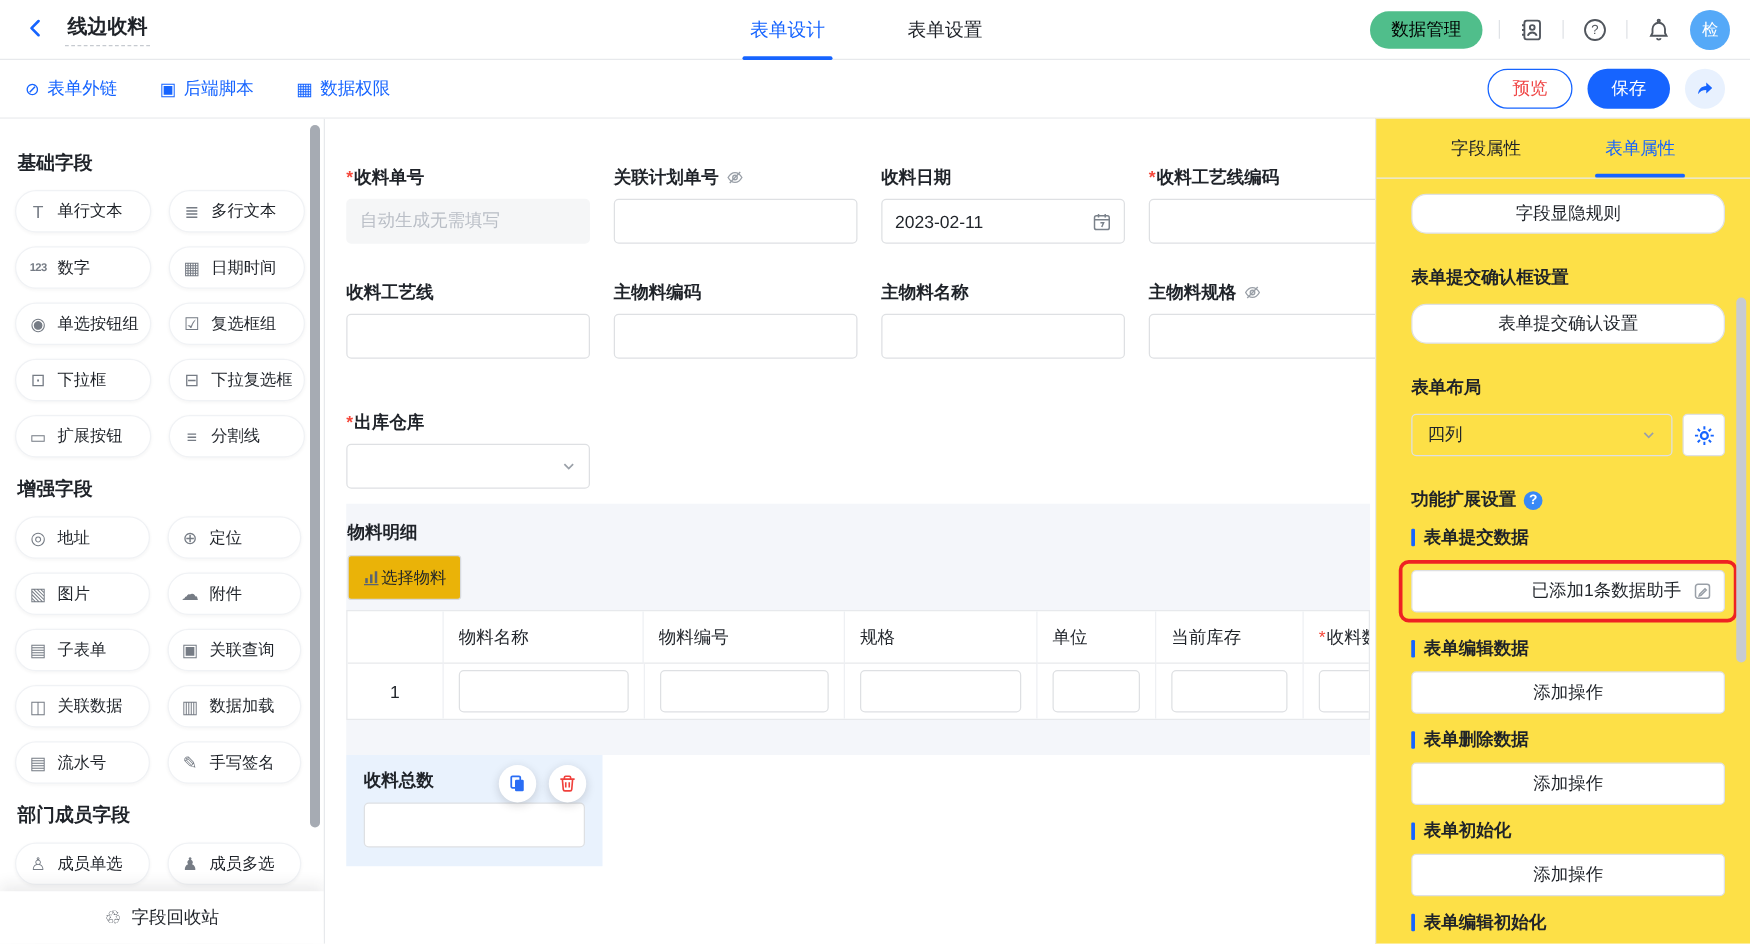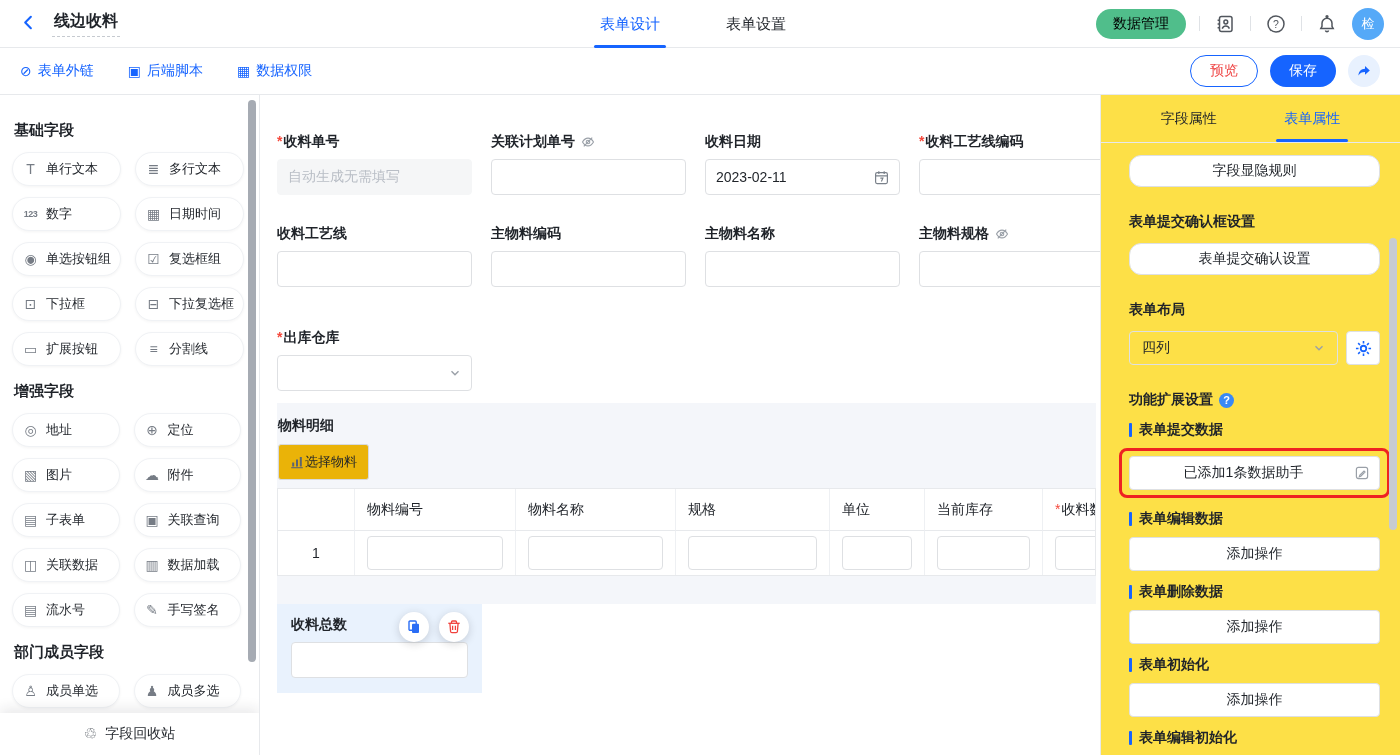--- a/index.html
+++ b/index.html
@@ -115,21 +115,21 @@
   align-items:center;justify-content:center;cursor:pointer}
 .ext-title{font-size:14px;font-weight:700;margin:26px 0 0;display:flex;align-items:center;gap:6px}
 .qbadge{width:15px;height:15px;border-radius:50%;background:#3889f7;color:#fff;font-size:11px;display:flex;
   align-items:center;justify-content:center;cursor:pointer}
 .ext-item{margin-top:12px}
 .ext-label{font-size:14px;font-weight:700;display:flex;align-items:center;height:17px}
 .ext-label::before{content:"";width:3px;height:14px;background:#1664ff;border-radius:1px;margin-right:7px}
 .btn-wrap{margin-top:10px}
 .ext-btn{position:relative;width:100%;height:34px;border:1px solid #dee0e3;border-radius:4px;background:#fff;
   font-size:14px;color:#1f2329;display:flex;align-items:center;justify-content:center;cursor:pointer;font-family:inherit}
-.ext-item.has-edit .ext-btn{justify-content:center;padding:0 34px 0 12px}
+.ext-item.has-edit .ext-btn{justify-content:flex-end;padding:0 34px 0 12px}
 .ext-item.has-edit .edit-ic{display:flex}
 .edit-ic{display:none;position:absolute;right:9px;top:50%;transform:translateY(-50%)}
 .ext-item.highlighted .btn-wrap{border:3px solid #ee2222;border-radius:8px;padding:5px 7px;margin:10px -10px 0}
 .props-thumb{position:absolute;top:143px;right:3px;width:8px;height:292px;border-radius:4px;background:#c7cbd1;z-index:6}
 </style>
 </head>
 <body>
 
 <div class="app">
 
@@ -486,26 +486,26 @@
                 <rect x="9.8" y="2" width="2" height="9.5"></rect>
               </g>
               <path d="M1.2 12.7h11.6" stroke="#5b6472" stroke-width="1.1"></path>
             </svg>
           <span>选择物料</span>
         </button>
         <div class="mtable">
           <div class="trow thead">
             <div class="tcell idx"></div>
 
+              <div class="tcell c2">
+                <span>物料名称</span>
+              </div>
+
               <div class="tcell c1">
                 <span>物料编号</span>
-              </div>
-
-              <div class="tcell c2">
-                <span>物料名称</span>
               </div>
 
               <div class="tcell c3">
                 <span>规格</span>
               </div>
 
               <div class="tcell c4">
                 <span>单位</span>
               </div>
 

